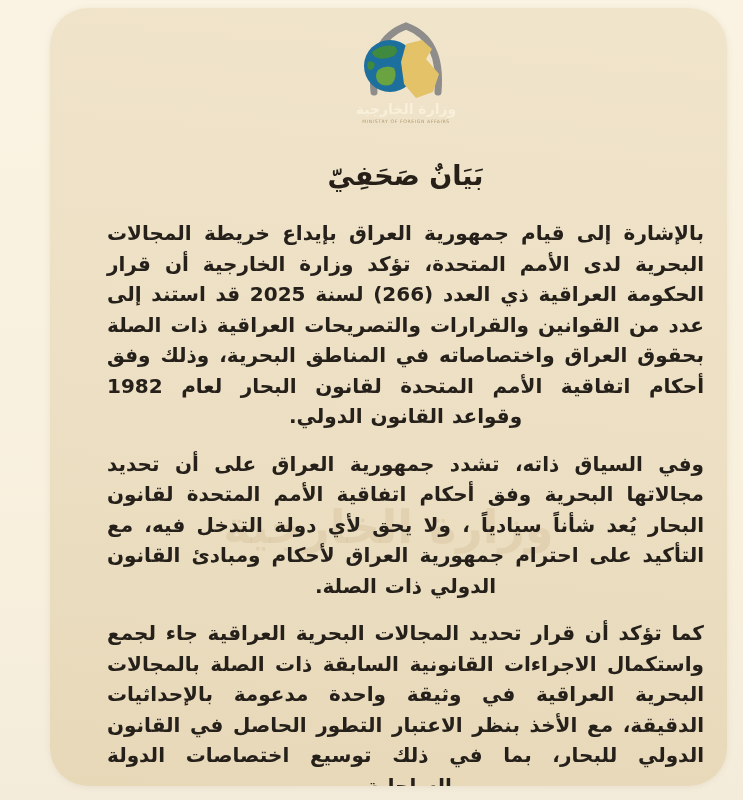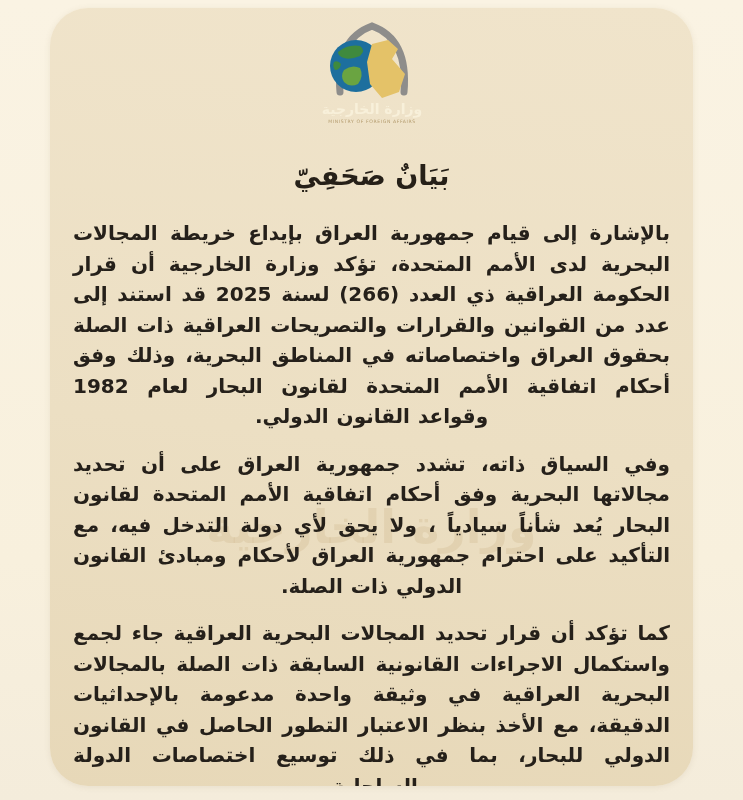--- a/index.html
+++ b/index.html
@@ -20,20 +20,21 @@
   .card {
     position: absolute;
     left: 50px;
     top: 8px;
     width: 643px;
     height: 778px;
     border-radius: 38px;
     background: linear-gradient(185deg, #f0e4cb 0%, #ecdfc3 55%, #e7d8b8 100%);
     box-shadow: 0 1px 6px rgba(120,100,60,0.10);
     overflow: hidden;
+    padding-left: 34px;
   }
   .logo-wrap {
     margin-top: 10px;
     display: flex;
     justify-content: center;
   }
   .title {
     margin-top: 30px;
     text-align: center;
     font-size: 27px;

